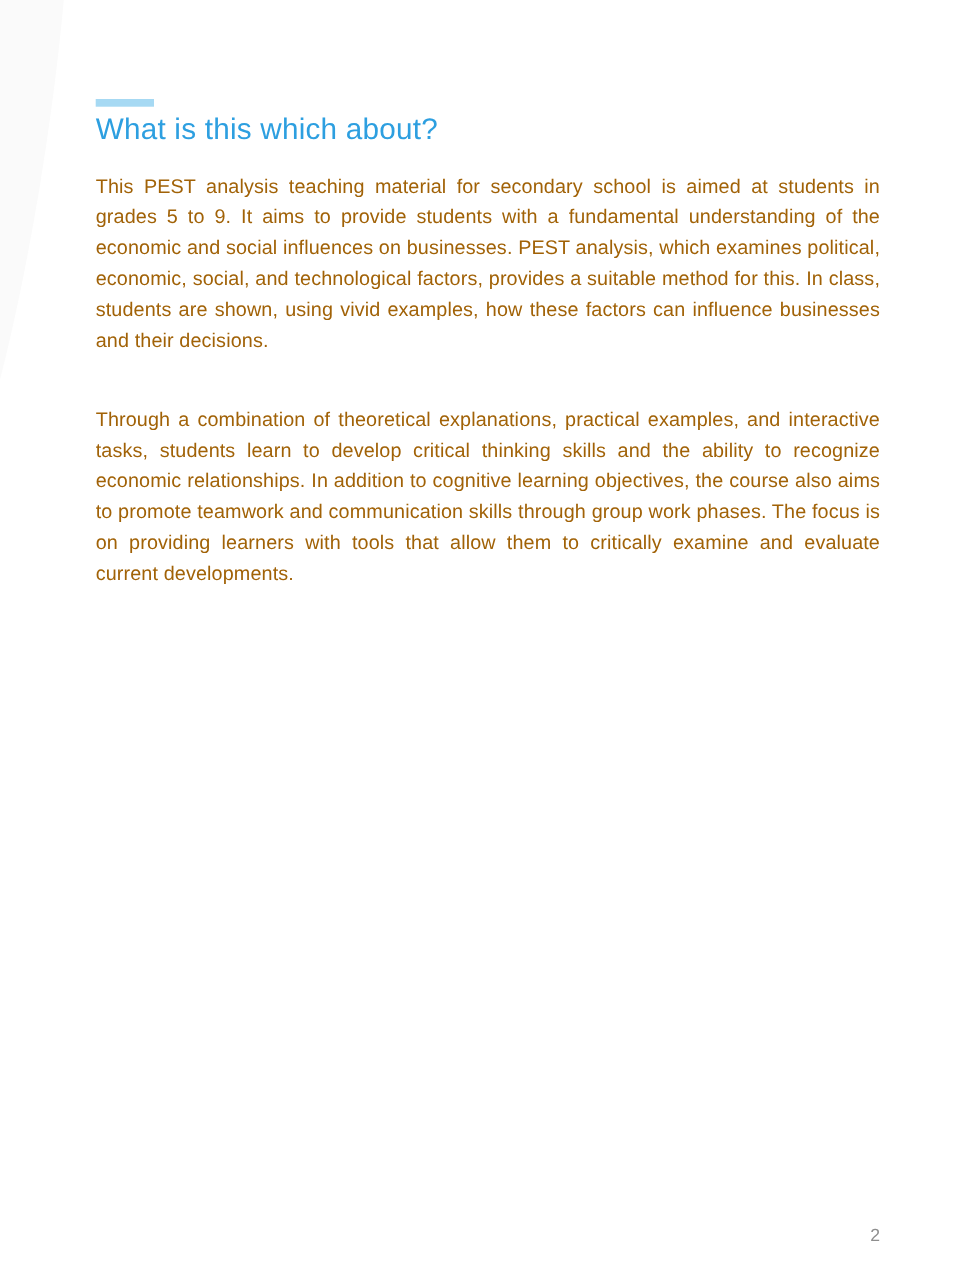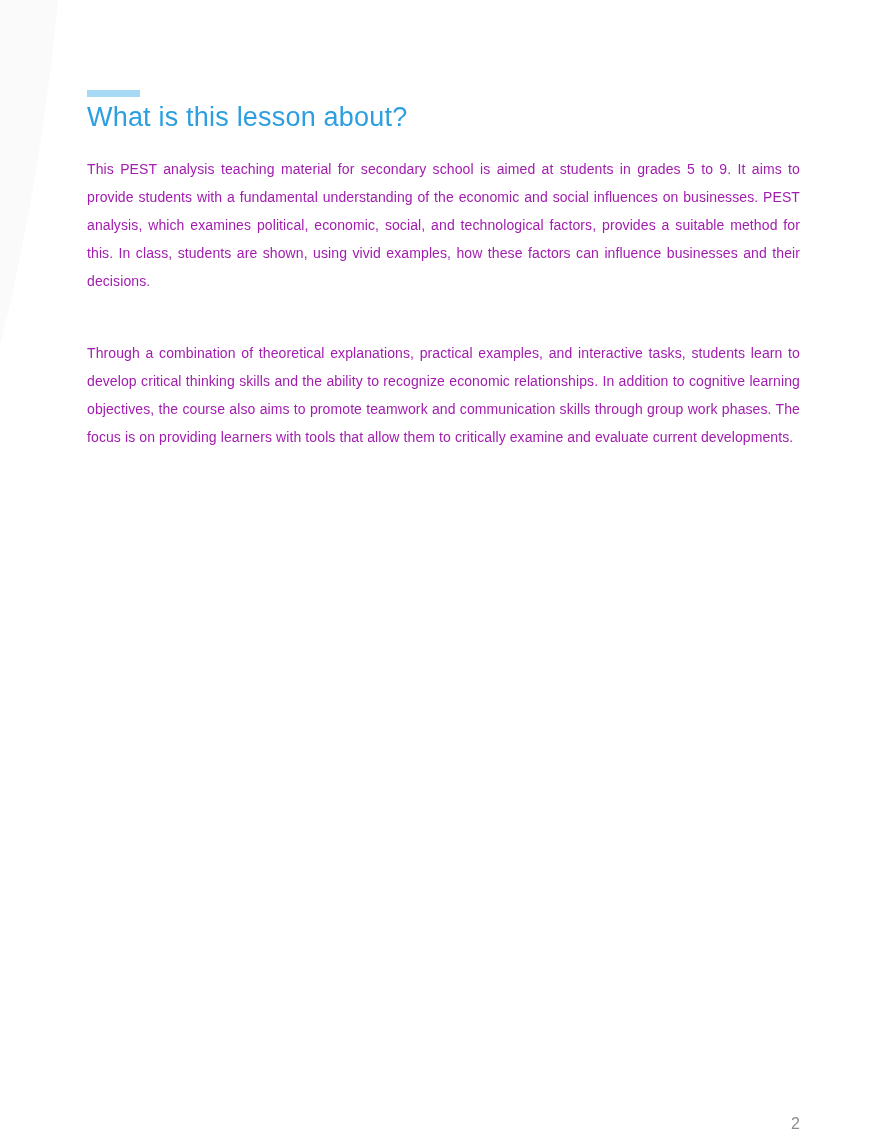--- a/index.html
+++ b/index.html
@@ -38,22 +38,22 @@
 
   h1.page-heading {
     color: #2d9fe0;
     font-size: 27px;
     line-height: 34px;
     font-weight: 500;
     letter-spacing: 0.2px;
   }
 
   p.body-paragraph {
-    color: #a21caf;
-    font-size: 14px;
+    color: #a16207;
+    font-size: 18px;
     line-height: 28px;
     text-align: justify;
     letter-spacing: 0.1px;
     width: 713px;
   }
 
   p.body-paragraph.first {
     margin-top: 21px;
   }
 
@@ -74,21 +74,21 @@
 <body>
 
 <svg class="corner-decoration" width="170" height="400" viewBox="0 0 170 400" aria-hidden="true">
   <path d="M0 0 H58 C46 130 22 260 0 345 Z" fill="#fafafa"></path>
 </svg>
 
 <div class="content">
 
   <div class="accent-bar"></div>
 
-  <h1 class="page-heading">What is this lesson about?</h1>
+  <h1 class="page-heading">What is this which about?</h1>
 
   <p class="body-paragraph first">This PEST analysis teaching material for secondary school is aimed at students in grades 5 to 9. It aims to provide students with a fundamental understanding of the economic and social influences on businesses. PEST analysis, which examines political, economic, social, and technological factors, provides a suitable method for this. In class, students are shown, using vivid examples, how these factors can influence businesses and their decisions.</p>
 
   <p class="body-paragraph second">Through a combination of theoretical explanations, practical examples, and interactive tasks, students learn to develop critical thinking skills and the ability to recognize economic relationships. In addition to cognitive learning objectives, the course also aims to promote teamwork and communication skills through group work phases. The focus is on providing learners with tools that allow them to critically examine and evaluate current developments.</p>
 
 </div>
 
 <div class="page-number">2</div>
 
 </body></html>

